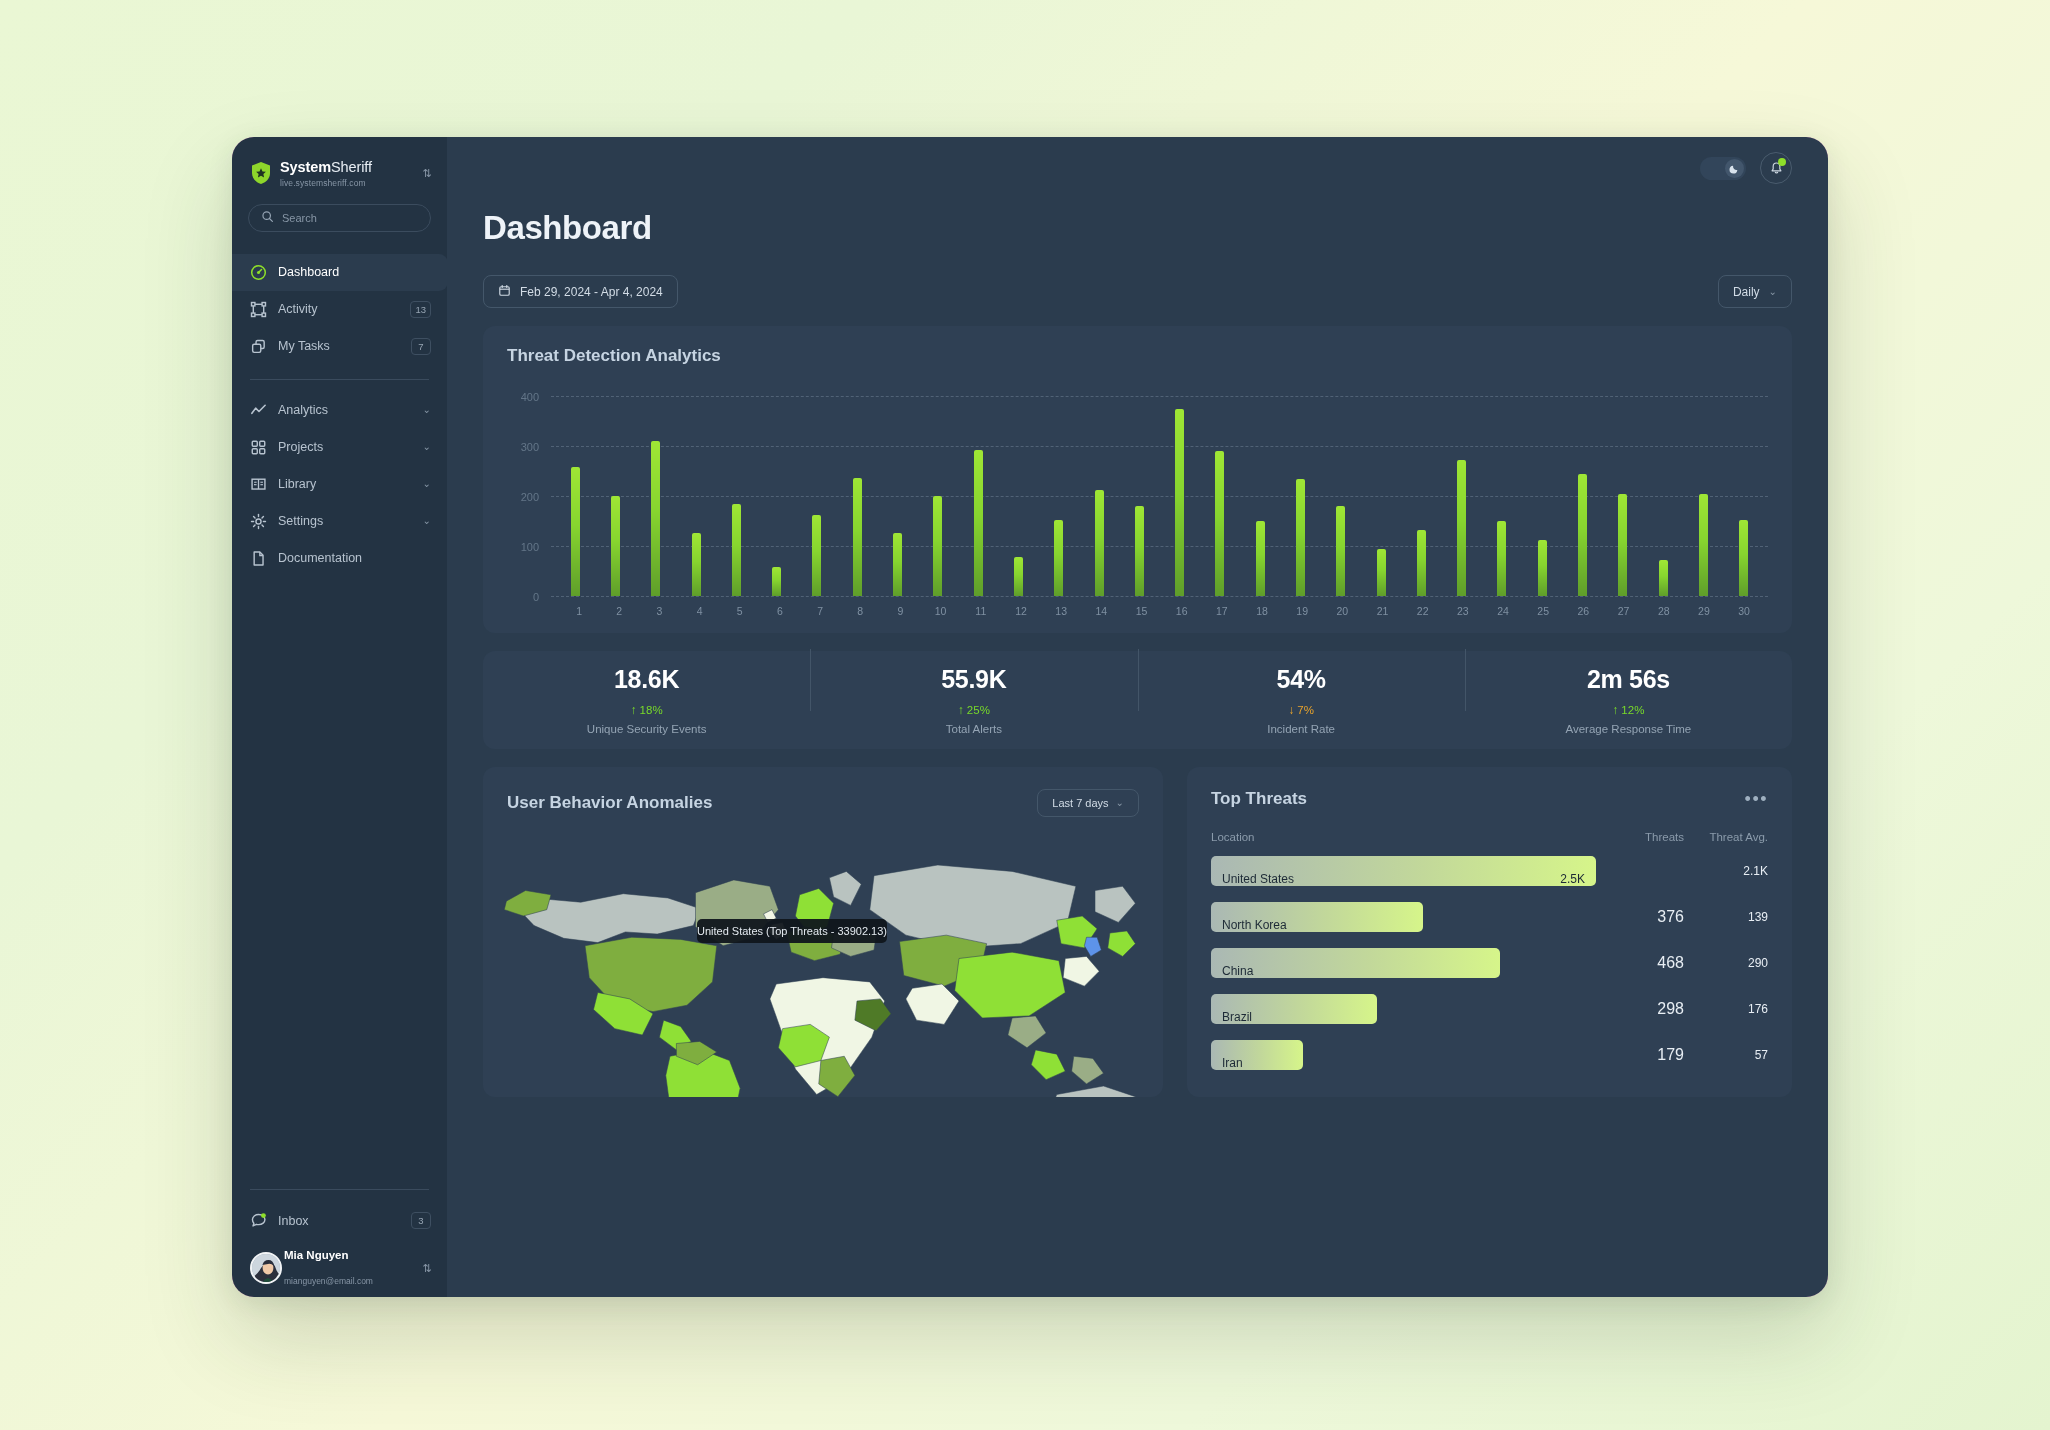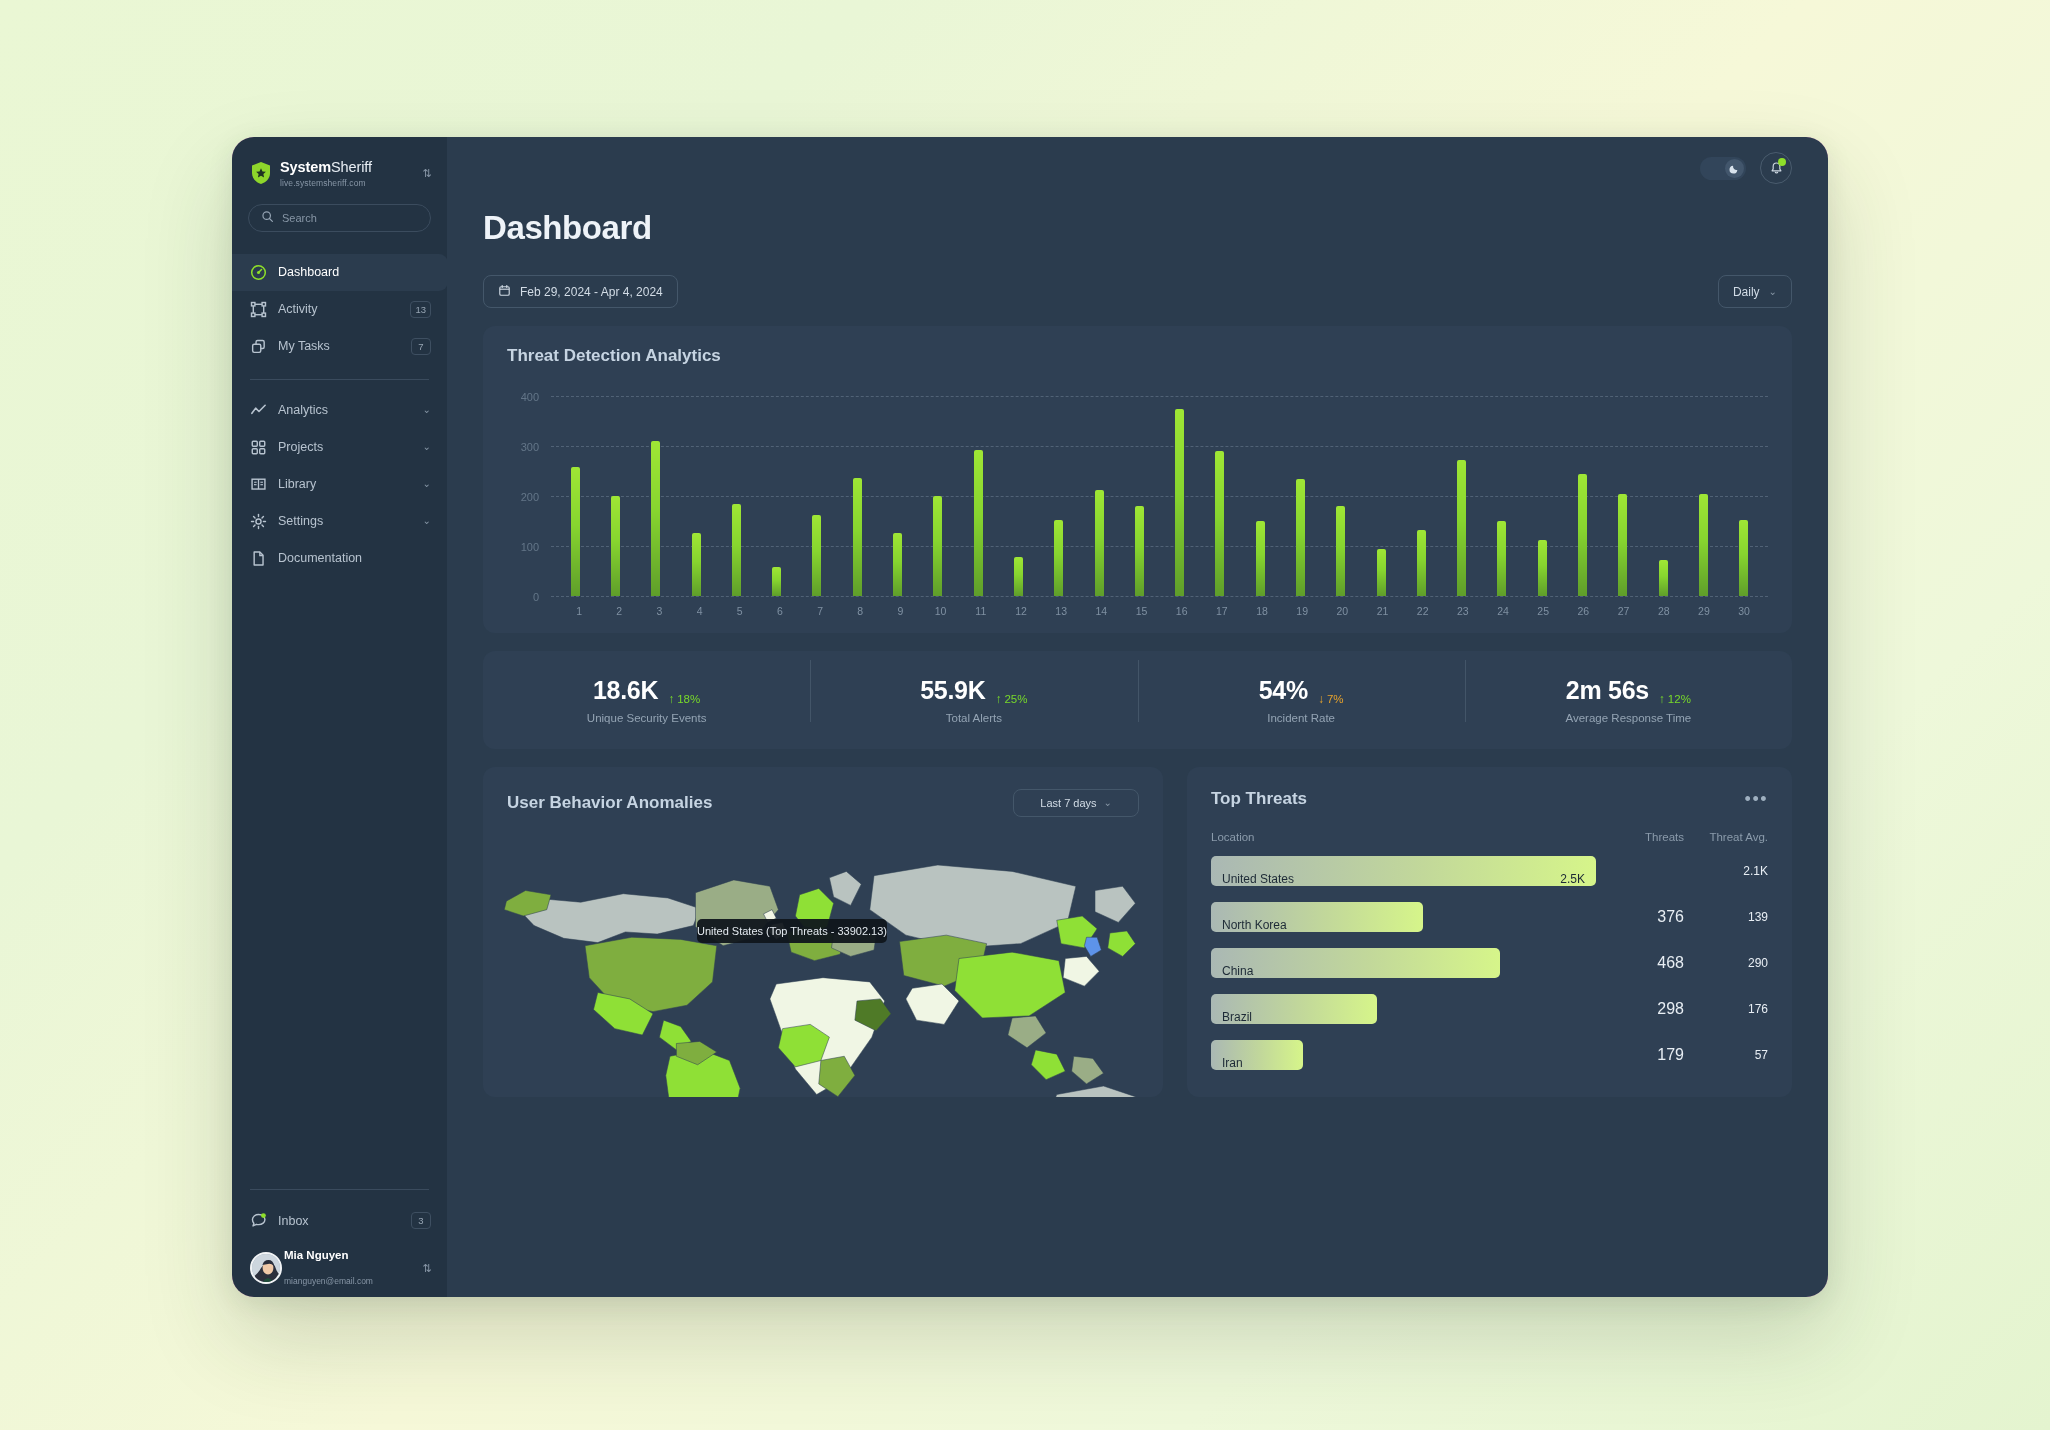--- a/index.html
+++ b/index.html
@@ -208,21 +208,21 @@
     border-radius: 8px;
     display: inline-flex;
     align-items: center;
     gap: 9px;
     padding: 0 14px;
     color: #d2dce6;
     font-size: 12px;
     cursor: pointer;
     background: transparent;
   }
-  .pill.sm { height: 28px; font-size: 11px; padding: 0 26px; gap: 7px; }
+  .pill.sm { height: 28px; font-size: 11px; padding: 0 14px; gap: 7px; }
 
   .card {
     background: #2f4054;
     border-radius: 12px;
     margin: 18px 36px 0 36px;
   }
 
   
   .chart-card { padding: 20px 24px 16px 24px; }
   .card-title { font-size: 17px; font-weight: bold; color: #c6d4e2; }
@@ -295,23 +295,24 @@
     content: "";
     position: absolute;
     left: 0; top: -16px;
     height: 62px;
     width: 1px;
     background: #41536700;
     border-left: 1px solid #435568;
   }
   .stat-top {
     display: flex;
-    align-items: flex-end;
+    align-items: center;
     justify-content: center;
     gap: 10px;
+    flex-direction: column;
   }
   .stat-value { font-size: 25px; font-weight: bold; color: #ffffff; letter-spacing: -0.3px; }
   .stat-delta { font-size: 11.5px; display: inline-flex; align-items: center; gap: 3px; }
   .stat-delta .arrow { font-size: 12px; line-height: 1; }
   .stat-label { font-size: 11.5px; color: #94a4b4; margin-top: 7px; }
 
   
   .bottom-row {
     display: flex;
     gap: 24px;

